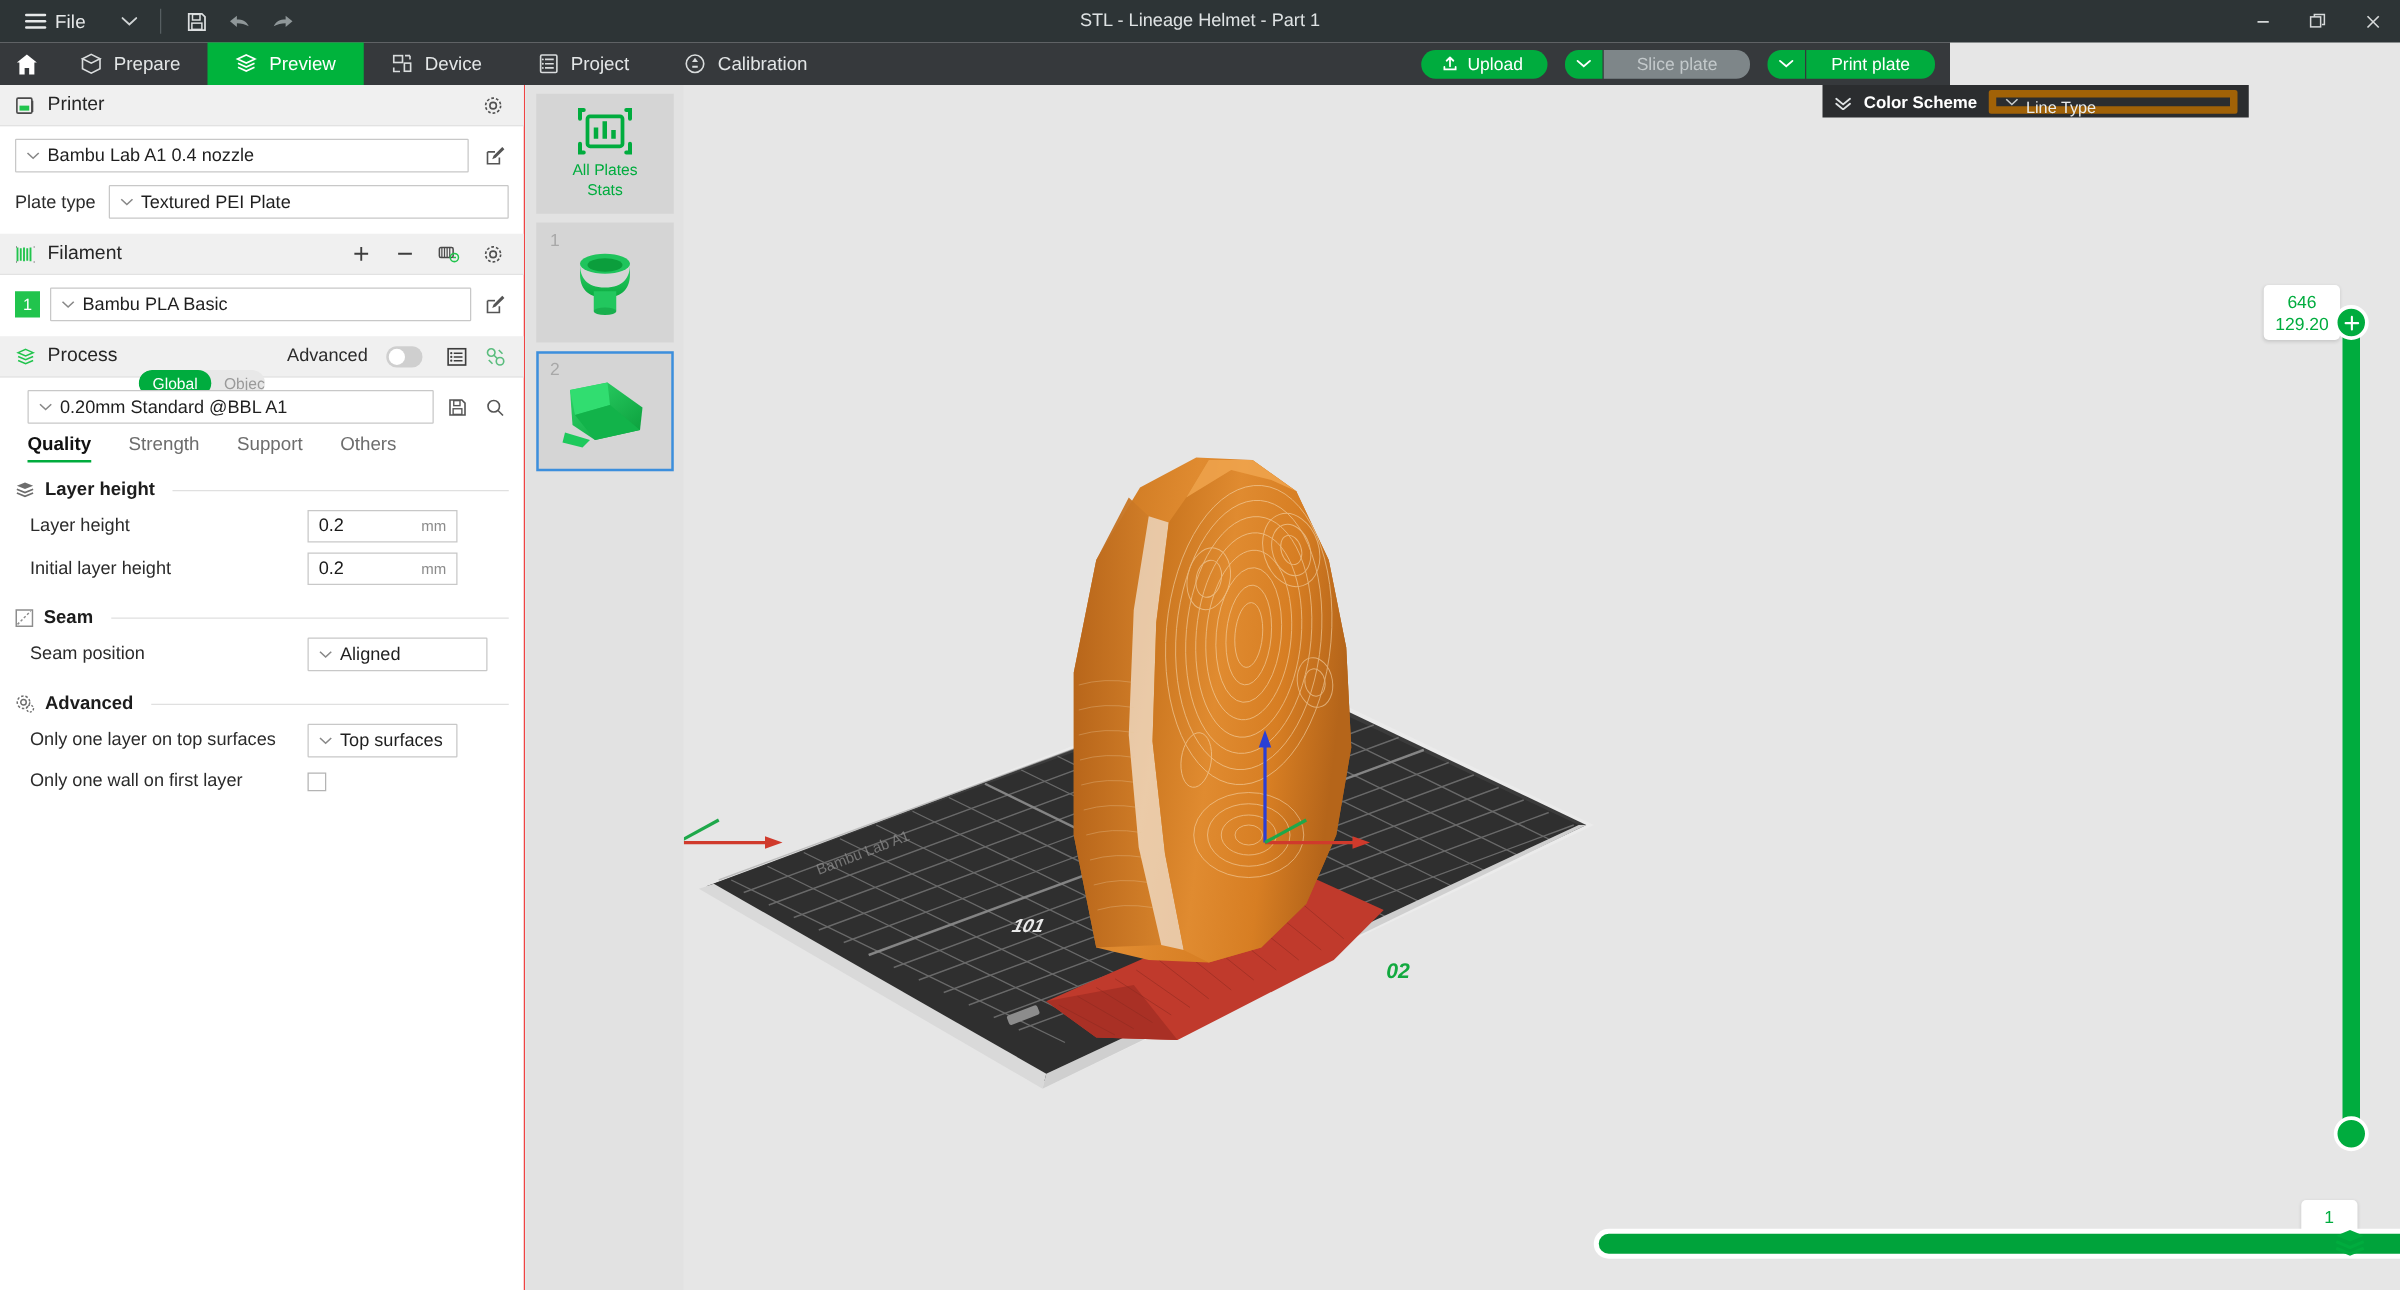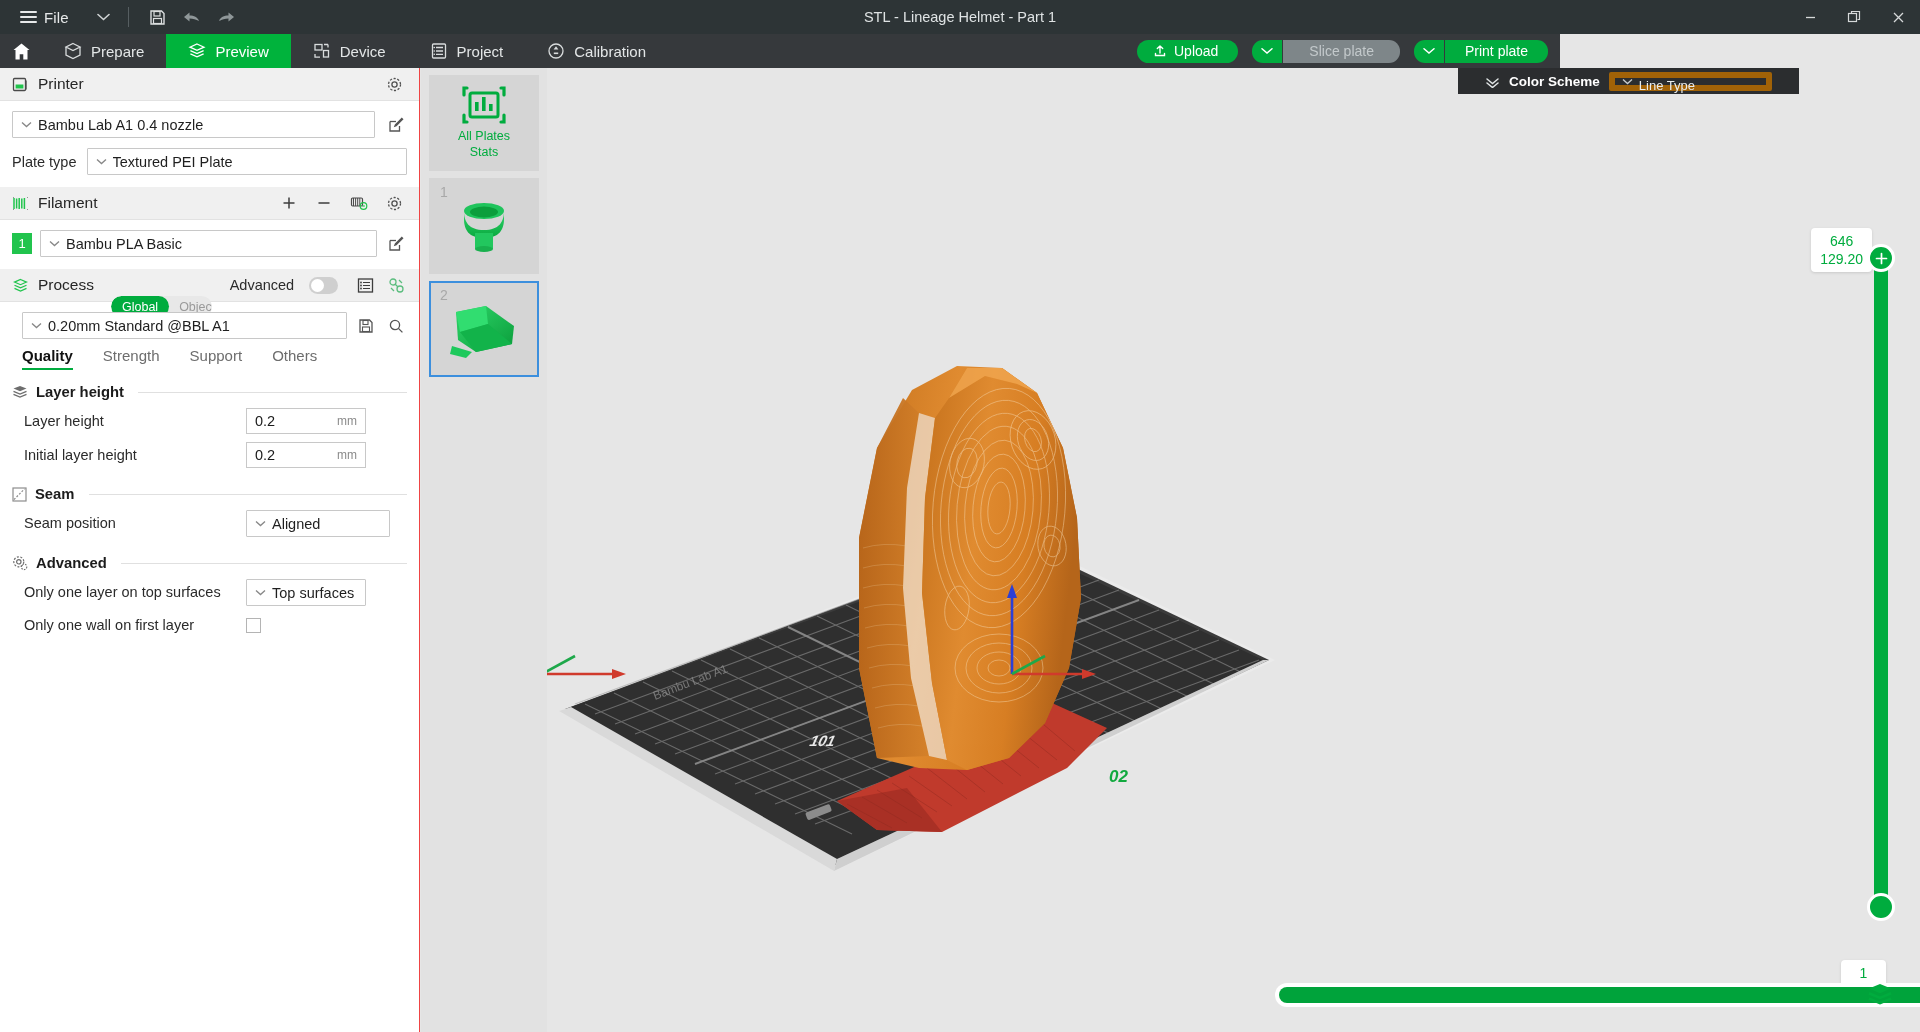--- a/index.html
+++ b/index.html
@@ -125,21 +125,21 @@
 
   
   .viewport {
     position: absolute; top: 68px; left: 547px; width: 1373px; height: 964px;
     background: #e6e6e6; overflow: hidden;
   }
 
   
   .colorscheme {
     position: absolute; top: 0px; left: 911px; width: 341px; height: 26px;
-    background: #2b2d2f; display: flex; align-items: center; padding: 0 27px; gap: 9px;
+    background: #2b2d2f; display: flex; align-items: center; padding: 0 9px; gap: 9px;
   }
   .cs-label { color: #fff; font-size: 13.5px; font-weight: bold; }
   .cs-select {
     flex: 1; height: 19px; border: 6px solid #a16207; border-radius: 2px;
     display: flex; align-items: flex-start; gap: 6px; padding: 0 7px; color: #e9ecec; font-size: 13px;
   }
 
   
   .vslider { position: absolute; right: 32px; top: 190px; bottom: 125px; width: 14px; }
   .vslider .track { position: absolute; left: 0; top: 0; bottom: 0; width: 14px; background: #00ac3e; border-radius: 7px; }

